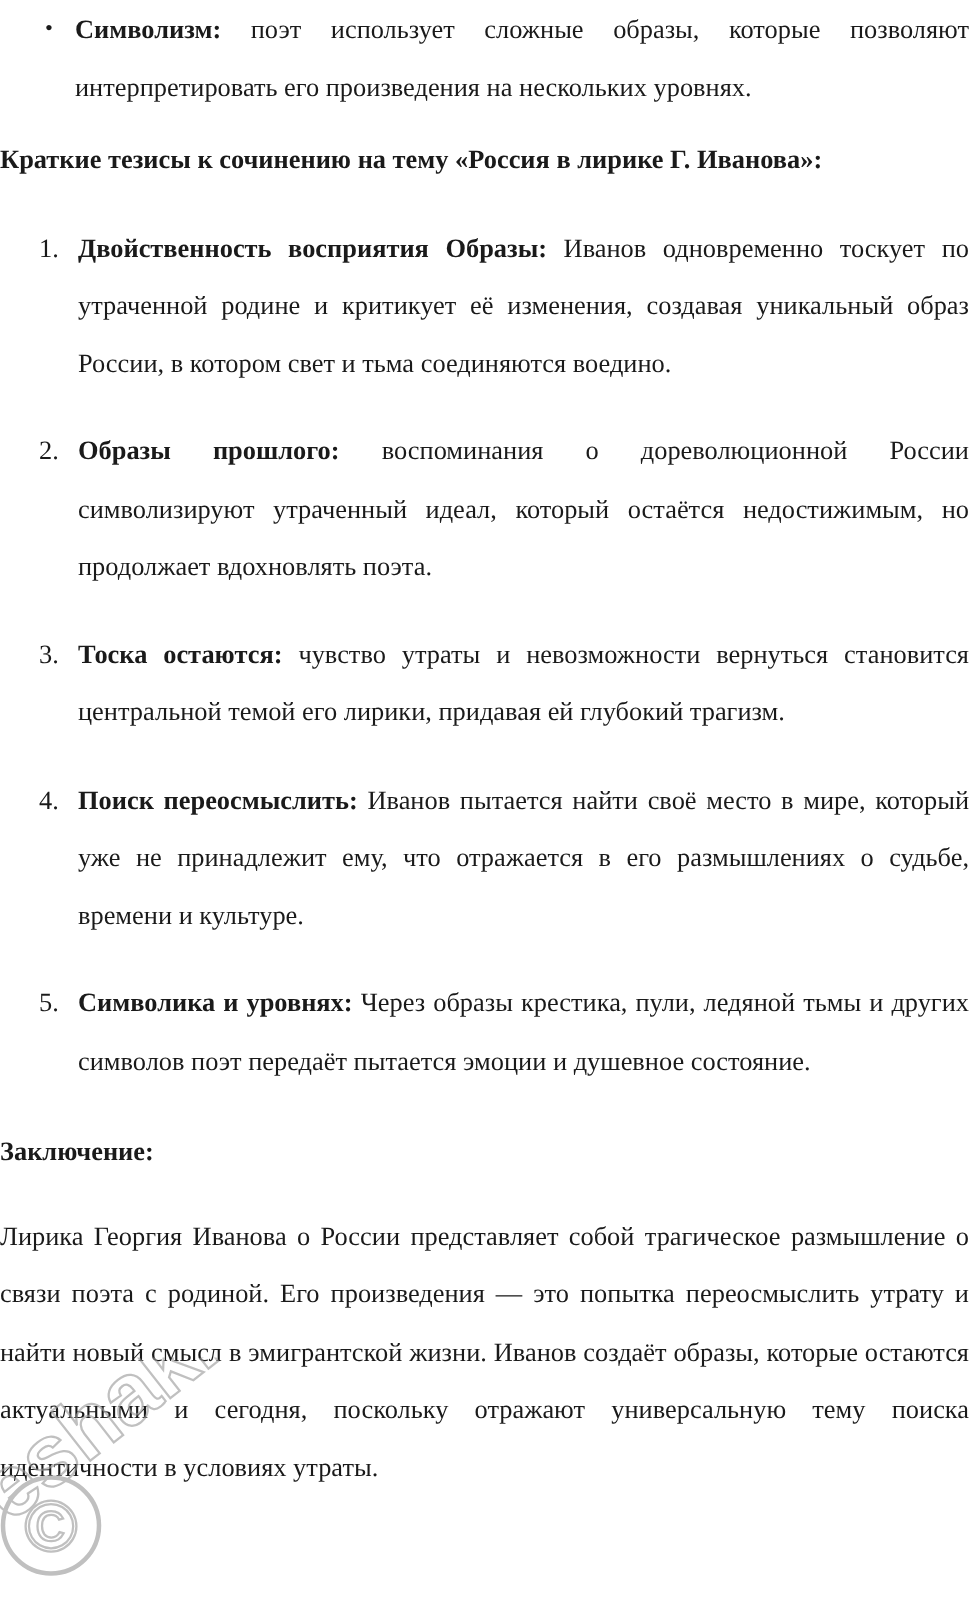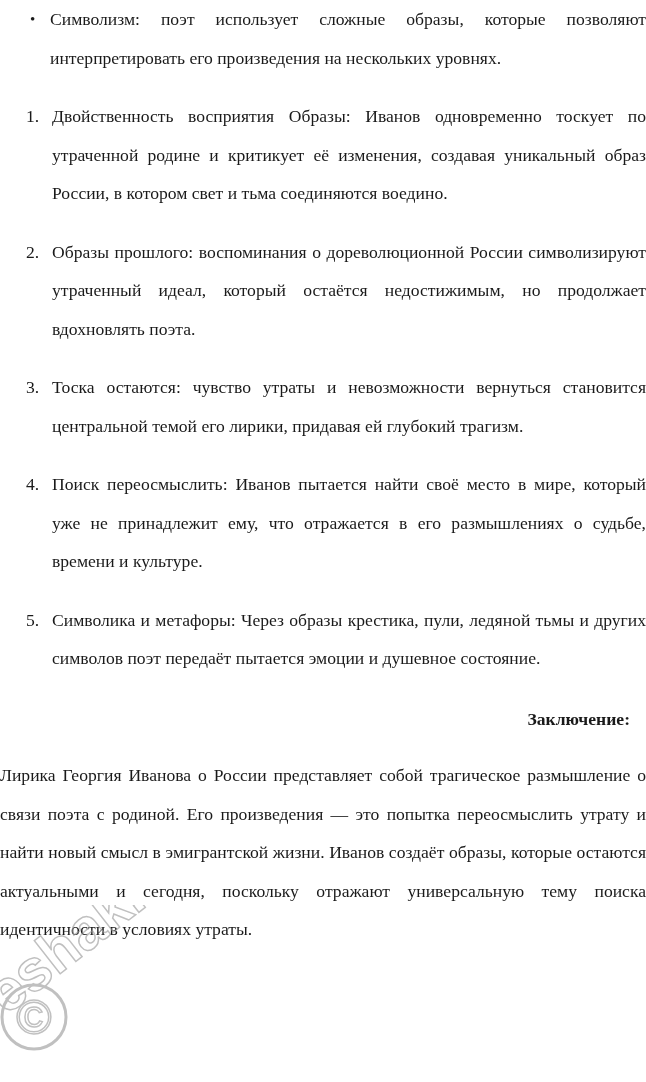--- a/index.html
+++ b/index.html
@@ -27,21 +27,21 @@
   
   .para {
     font-size: 17.6px;
     line-height: 38.5px;
     text-align: justify;
     text-justify: inter-word;
     margin: 0;
     hyphens: none;
   }
   .para .lead {
-    font-weight: normal;
+    font-weight: bold;
   }
 
   
   .bullet-list {
     list-style: none;
     margin: 0;
     padding: 0;
   }
   .bullet-item {
     position: relative;
@@ -64,22 +64,22 @@
     text-justify: inter-word;
     margin: 0;
   }
   .section-heading.spaced-top {
     margin-top: 10px;
   }
   .heading-plain {
     font-size: 17.6px;
     line-height: 38.5px;
     font-weight: bold;
-    margin: 16px;
-    text-align: right;
+    margin: 0;
+    text-align: left;
   }
 
   
   .num-list {
     list-style: none;
     margin: 0;
     padding: 0;
   }
   .num-item {
     position: relative;
@@ -154,41 +154,42 @@
 
   <div class="doc">
 
     <ul class="bullet-list">
       <li class="bullet-item para">
         <span class="marker">•</span>
         <span class="lead">Символизм:</span><span> поэт использует сложные образы, которые позволяют интерпретировать его произведения на нескольких уровнях.</span>
       </li>
     </ul>
 
+    <p class="section-heading spaced-top">Краткие тезисы к сочинению на тему «Россия в лирике Г. Иванова»:</p>
 
     <ol class="num-list">
       <li class="num-item para">
         <span class="marker">1.</span>
         <span class="lead">Двойственность восприятия Образы:</span><span> Иванов одновременно тоскует по утраченной родине и критикует её изменения, создавая уникальный образ России, в котором свет и тьма соединяются воедино.</span>
       </li>
       <li class="num-item para">
         <span class="marker">2.</span>
         <span class="lead">Образы прошлого:</span><span> воспоминания о дореволюционной России символизируют утраченный идеал, который остаётся недостижимым, но продолжает вдохновлять поэта.</span>
       </li>
       <li class="num-item para">
         <span class="marker">3.</span>
         <span class="lead">Тоска остаются:</span><span> чувство утраты и невозможности вернуться становится центральной темой его лирики, придавая ей глубокий трагизм.</span>
       </li>
       <li class="num-item para">
         <span class="marker">4.</span>
         <span class="lead">Поиск переосмыслить:</span><span> Иванов пытается найти своё место в мире, который уже не принадлежит ему, что отражается в его размышлениях о судьбе, времени и культуре.</span>
       </li>
       <li class="num-item para">
         <span class="marker">5.</span>
-        <span class="lead">Символика и метафоры:</span><span> Через образы крестика, пули, ледяной тьмы и других символов поэт передаёт пытается эмоции и душевное состояние.</span>
+        <span class="lead">Символика и уровнях:</span><span> Через образы крестика, пули, ледяной тьмы и других символов поэт передаёт пытается эмоции и душевное состояние.</span>
       </li>
     </ol>
 
     <p class="heading-plain conclusion-heading">Заключение:</p>
     <p class="para conclusion-body">Лирика Георгия Иванова о России представляет собой трагическое размышление о связи поэта с родиной. Его произведения — это попытка переосмыслить утрату и найти новый смысл в эмигрантской жизни. Иванов создаёт образы, которые остаются актуальными и сегодня, поскольку отражают универсальную тему поиска идентичности в условиях утраты.</p>
 
   </div>
 </div>
 
 </body></html>

